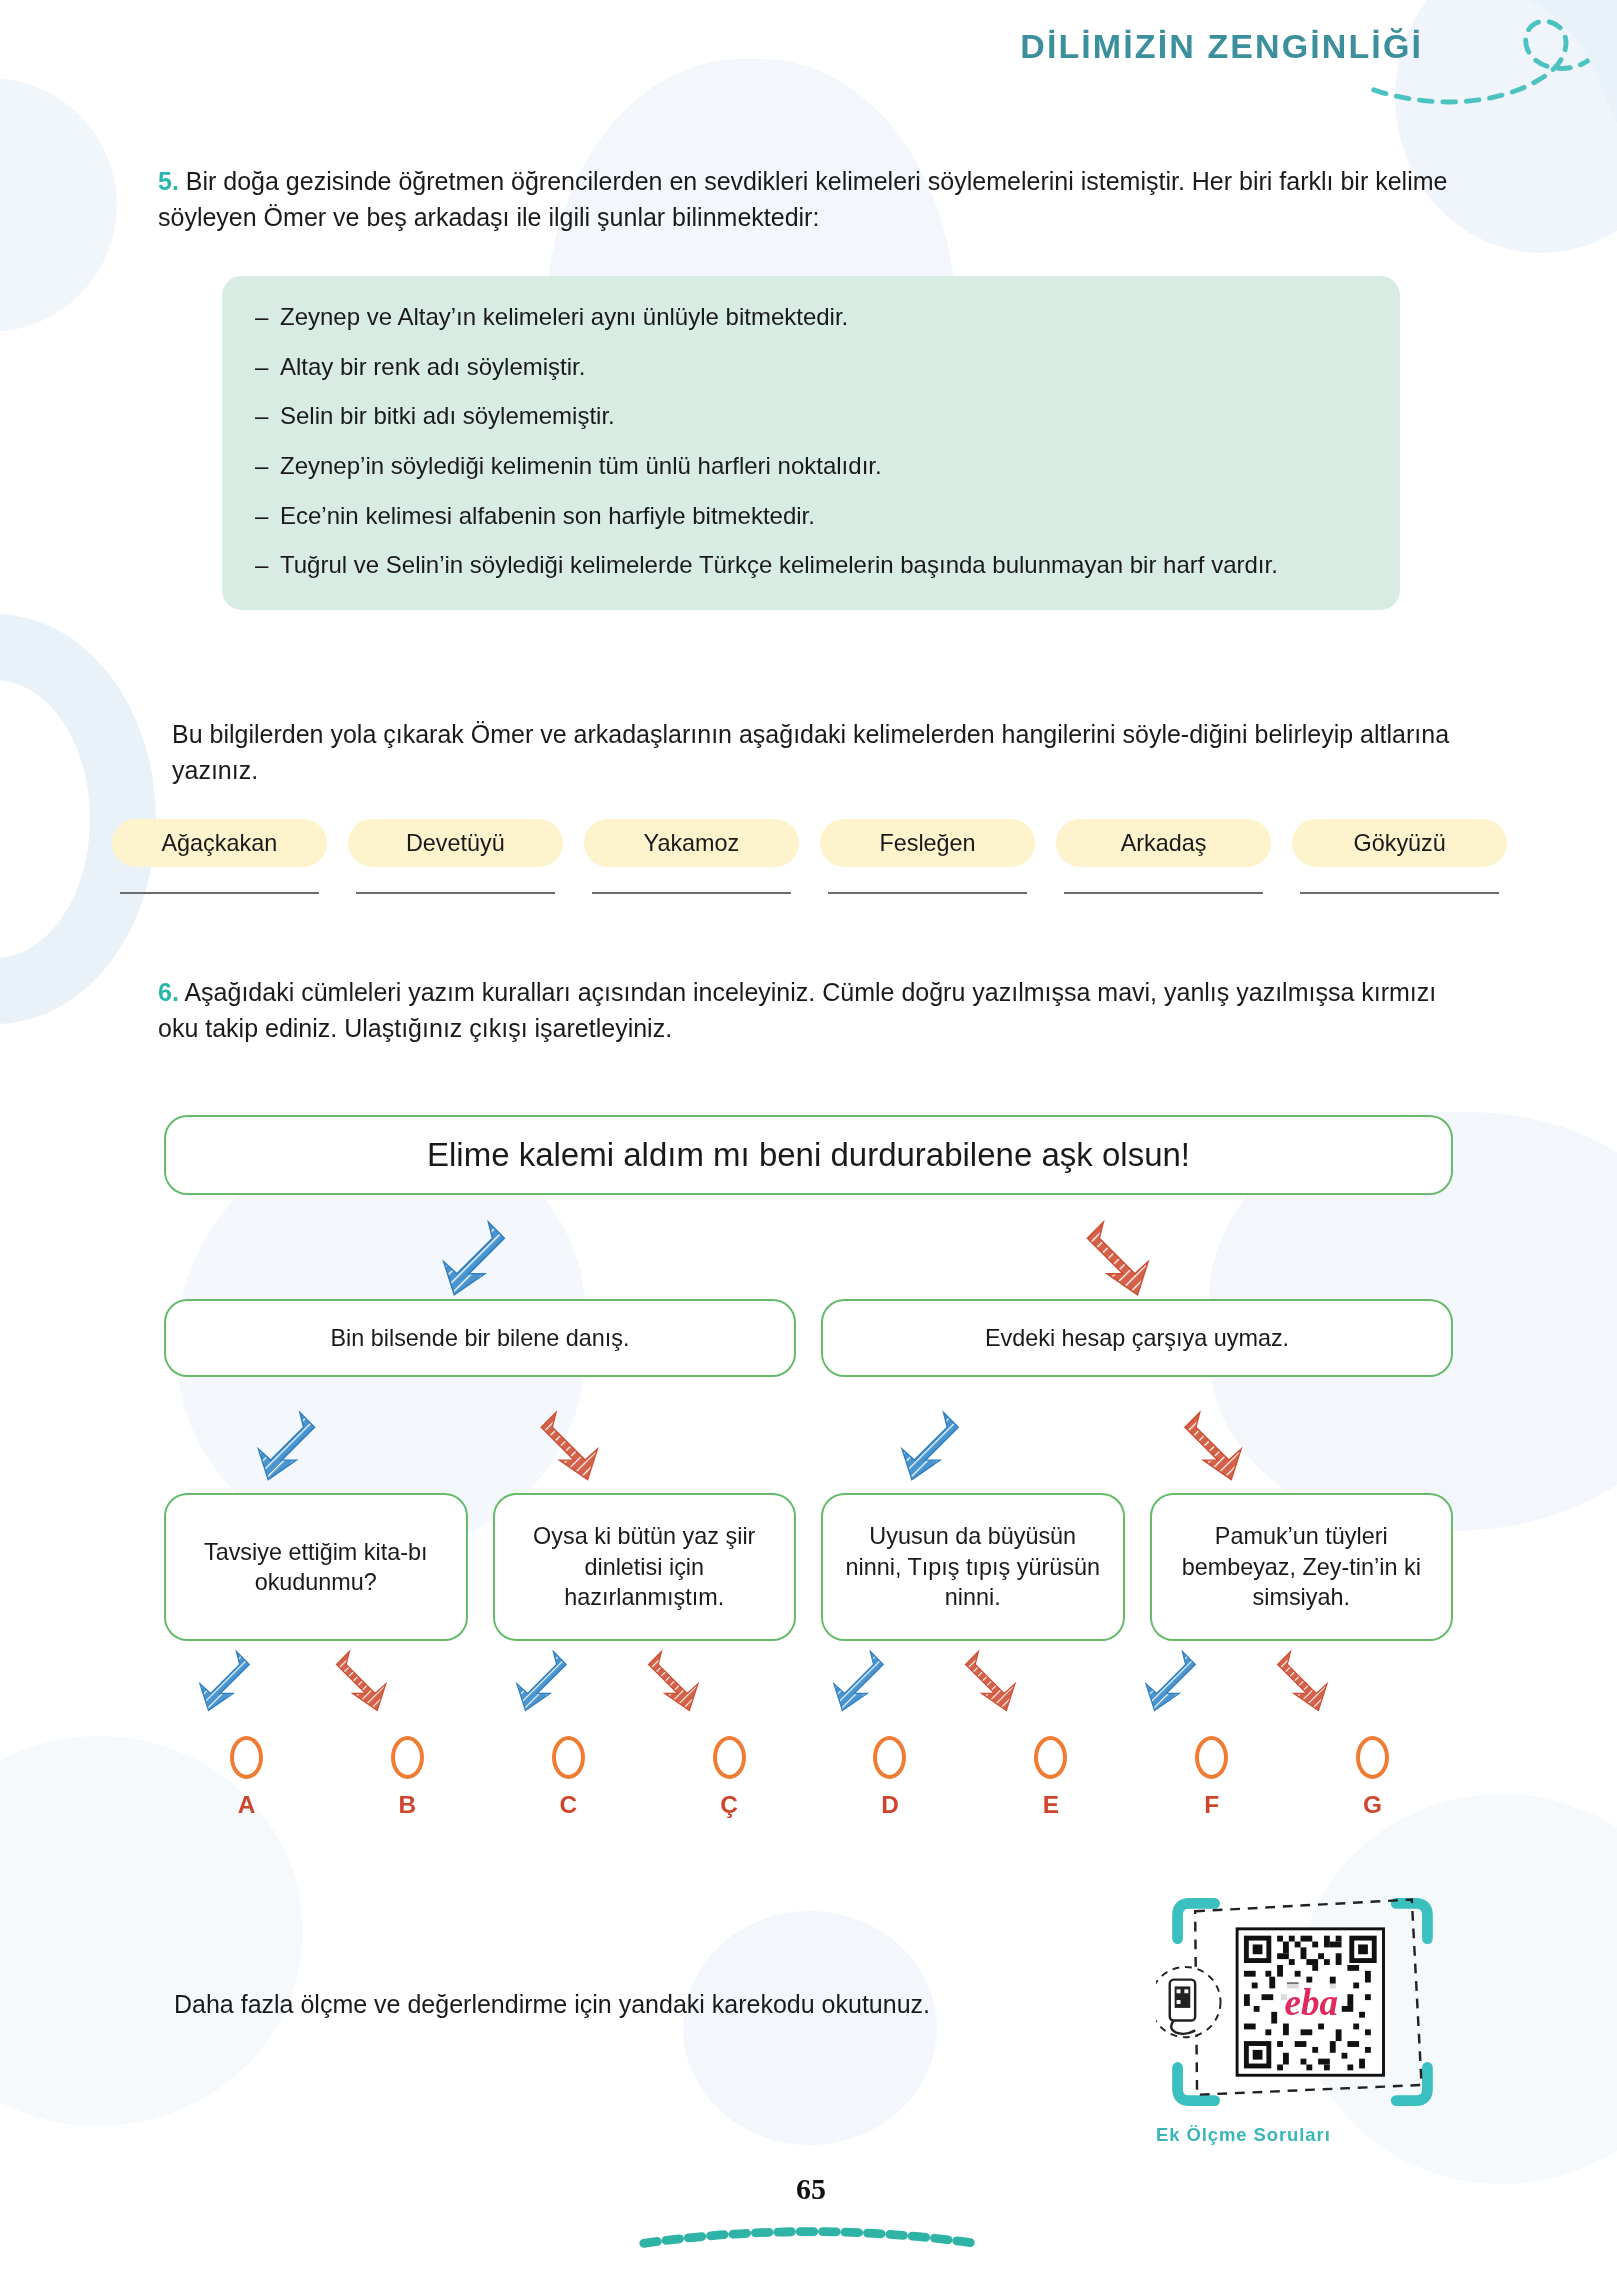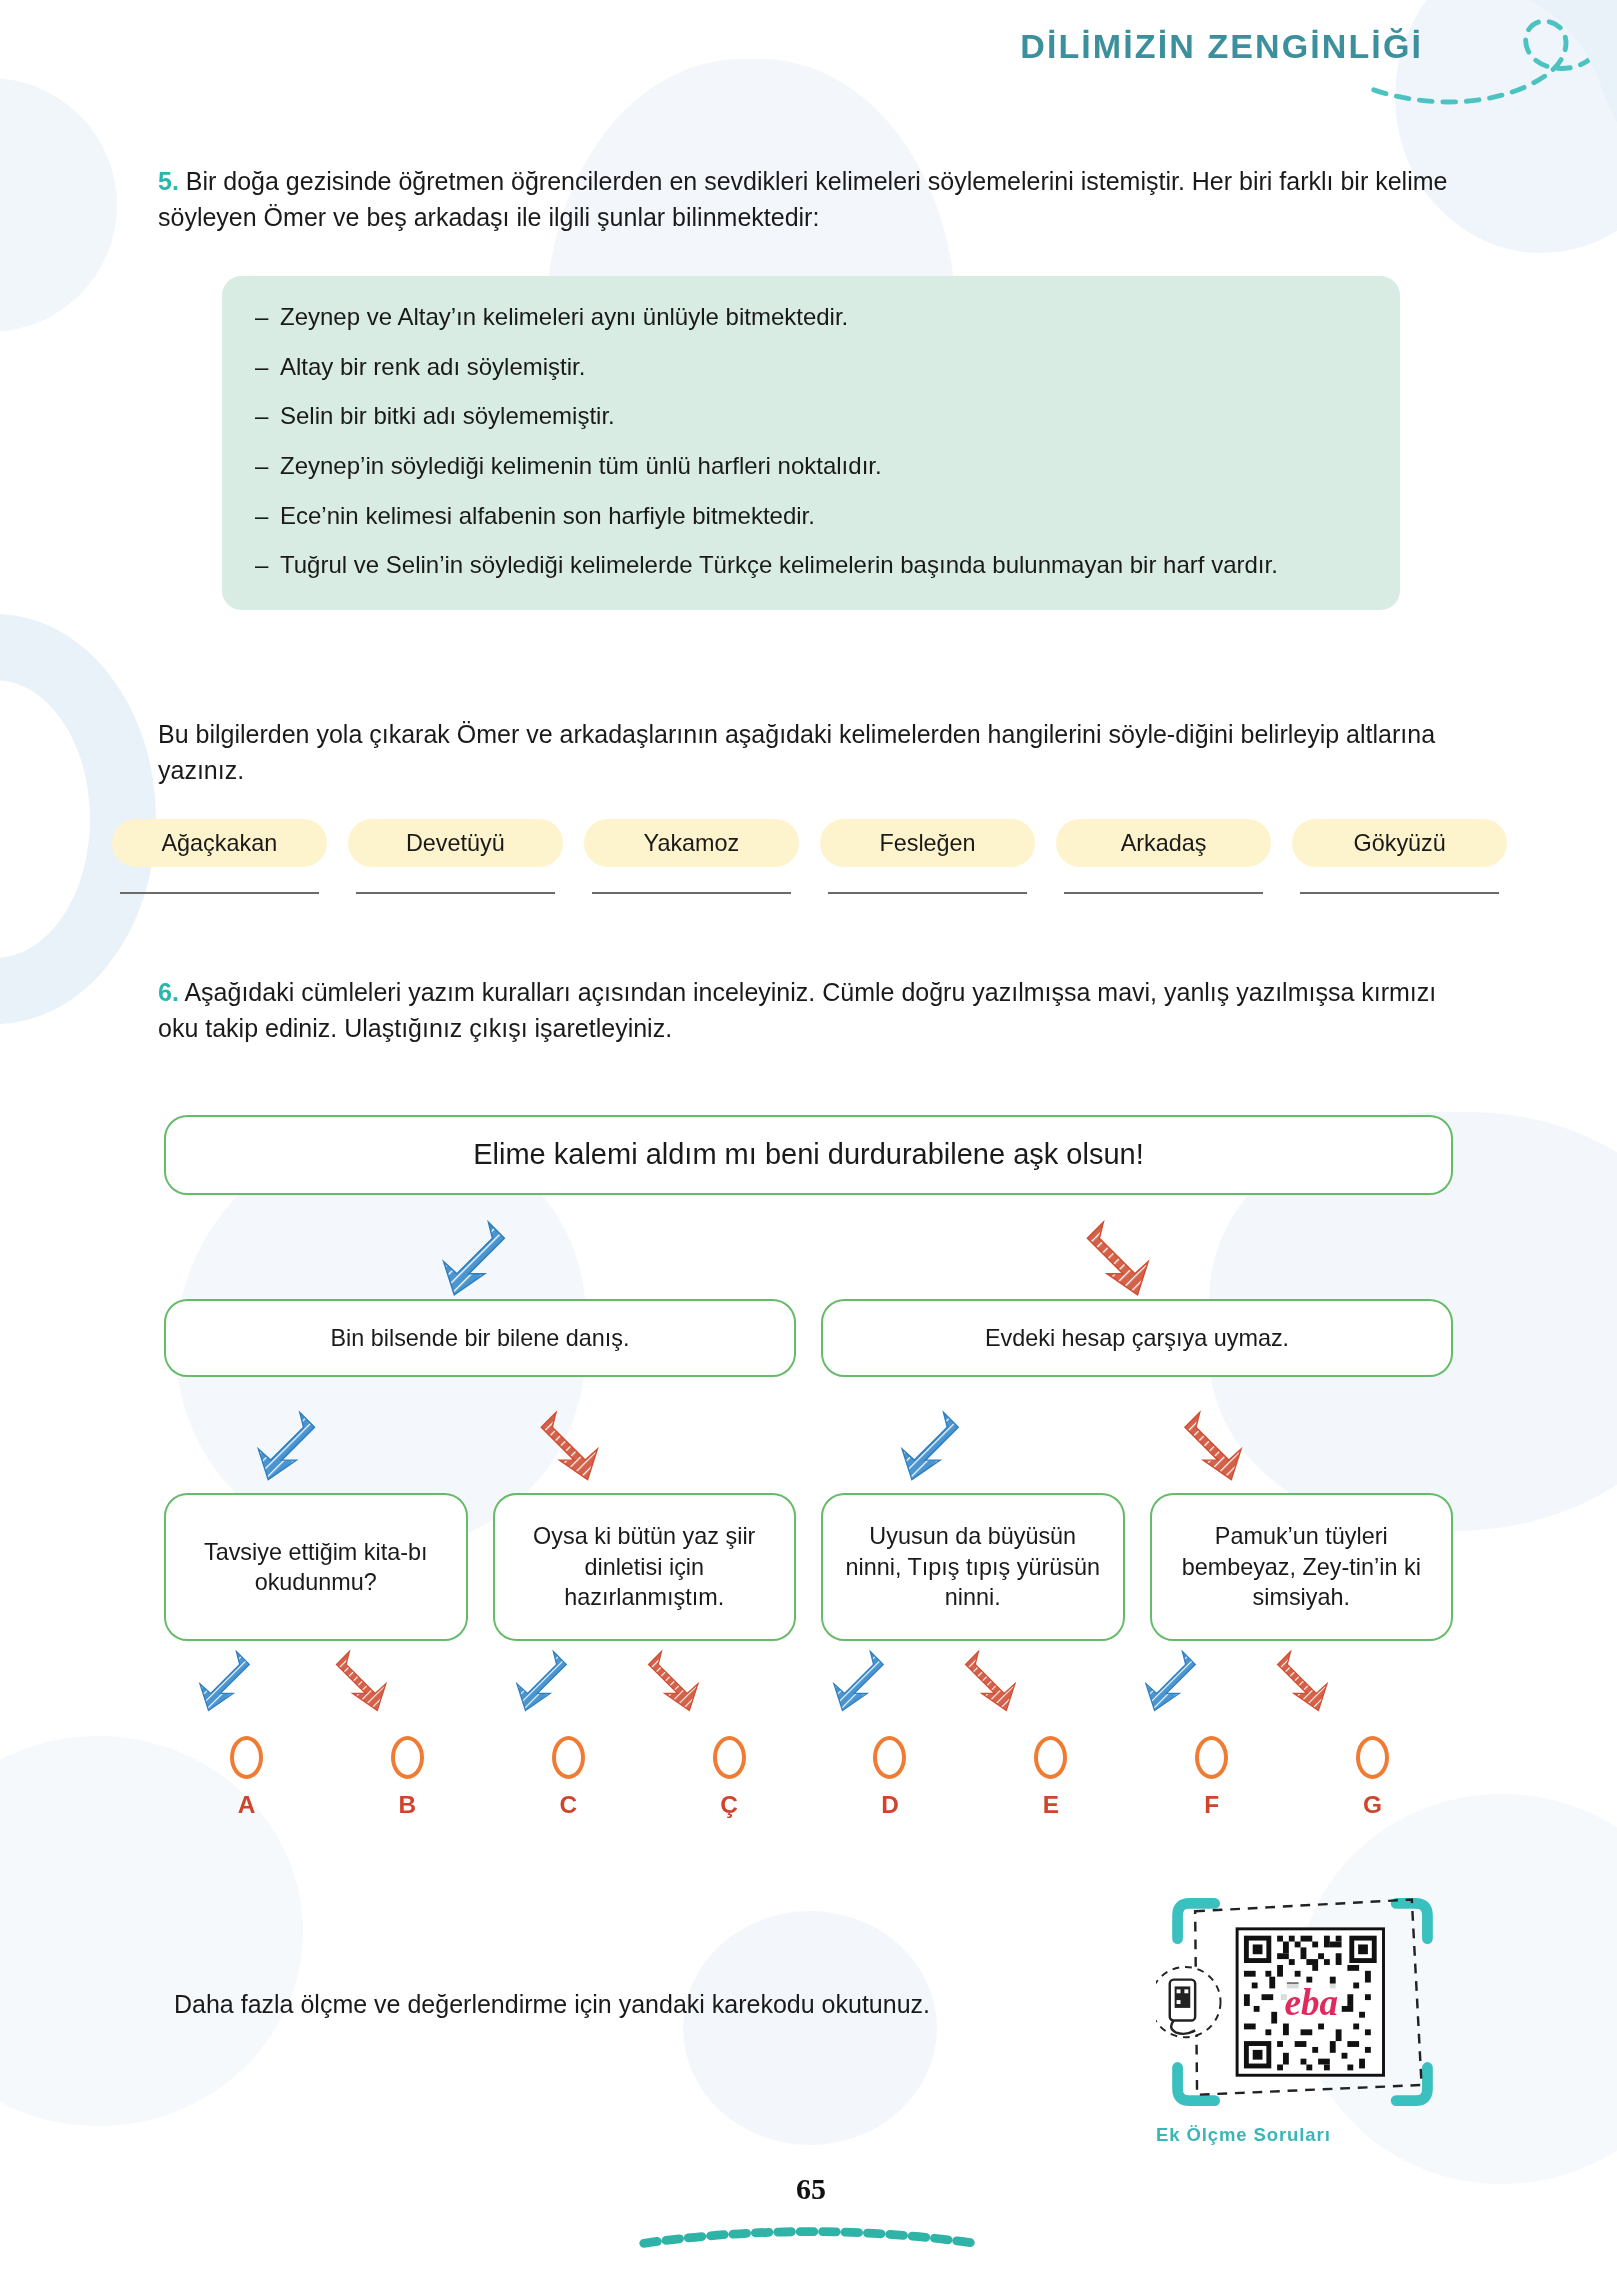--- a/index.html
+++ b/index.html
@@ -84,21 +84,21 @@
     margin-bottom: 18.5px;
   }
   .clue-item:last-child { margin-bottom: 0; }
   .clue-dash {
     flex: 0 0 auto;
     width: 25px;
     color: #1a1a1a;
   }
   .clue-text { flex: 1 1 auto; }
 
-  #q5-followup { position: absolute; top: 717px; left: 158px; width: 1305px; }
+  #q5-followup { position: absolute; top: 717px; left: 172px; width: 1305px; }
 
   
   .chips-row {
     position: absolute;
     top: 819px;
     left: 112px;
     width: 1395px;
     display: flex;
     gap: 21.5px;
   }
@@ -133,21 +133,21 @@
     justify-content: center;
     text-align: center;
     font-size: 23.4px;
     line-height: 1.3;
     color: #1a1a1a;
     padding: 9.8px 15.6px;
     font-family: "Liberation Sans", sans-serif;
   }
 
   #flow-row1 { position: absolute; top: 0; left: 164px; width: 1289px; }
-  #flow-row1 .fbox { height: 80px; font-size: 29px; }
+  #flow-row1 .fbox { height: 80px; font-size: 33px; }
 
   .row2 { position: absolute; top: 184px; left: 164px; width: 1289px; display: flex; gap: 25px; }
   .row2 .fbox { flex: 1 1 0; height: 78px; }
 
   .row3 { position: absolute; top: 378px; left: 164px; width: 1289px; display: flex; gap: 25px; }
   .row3 .fbox { flex: 1 1 0; height: 148px; }
 
   
   .arrow-layer { position: absolute; top: 0; left: 0; width: 1618px; height: 878px; pointer-events: none; }
 

